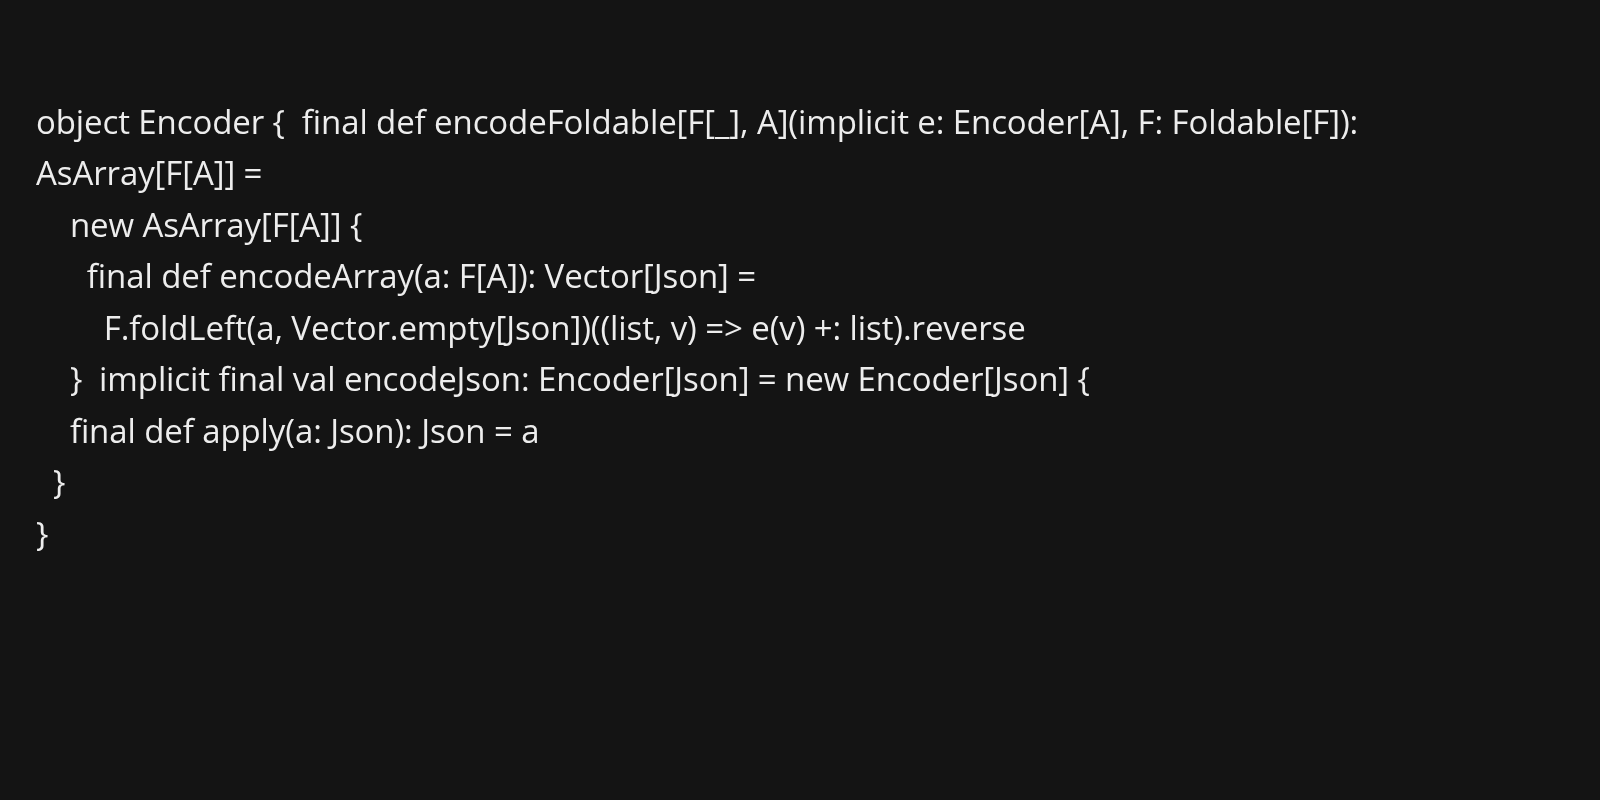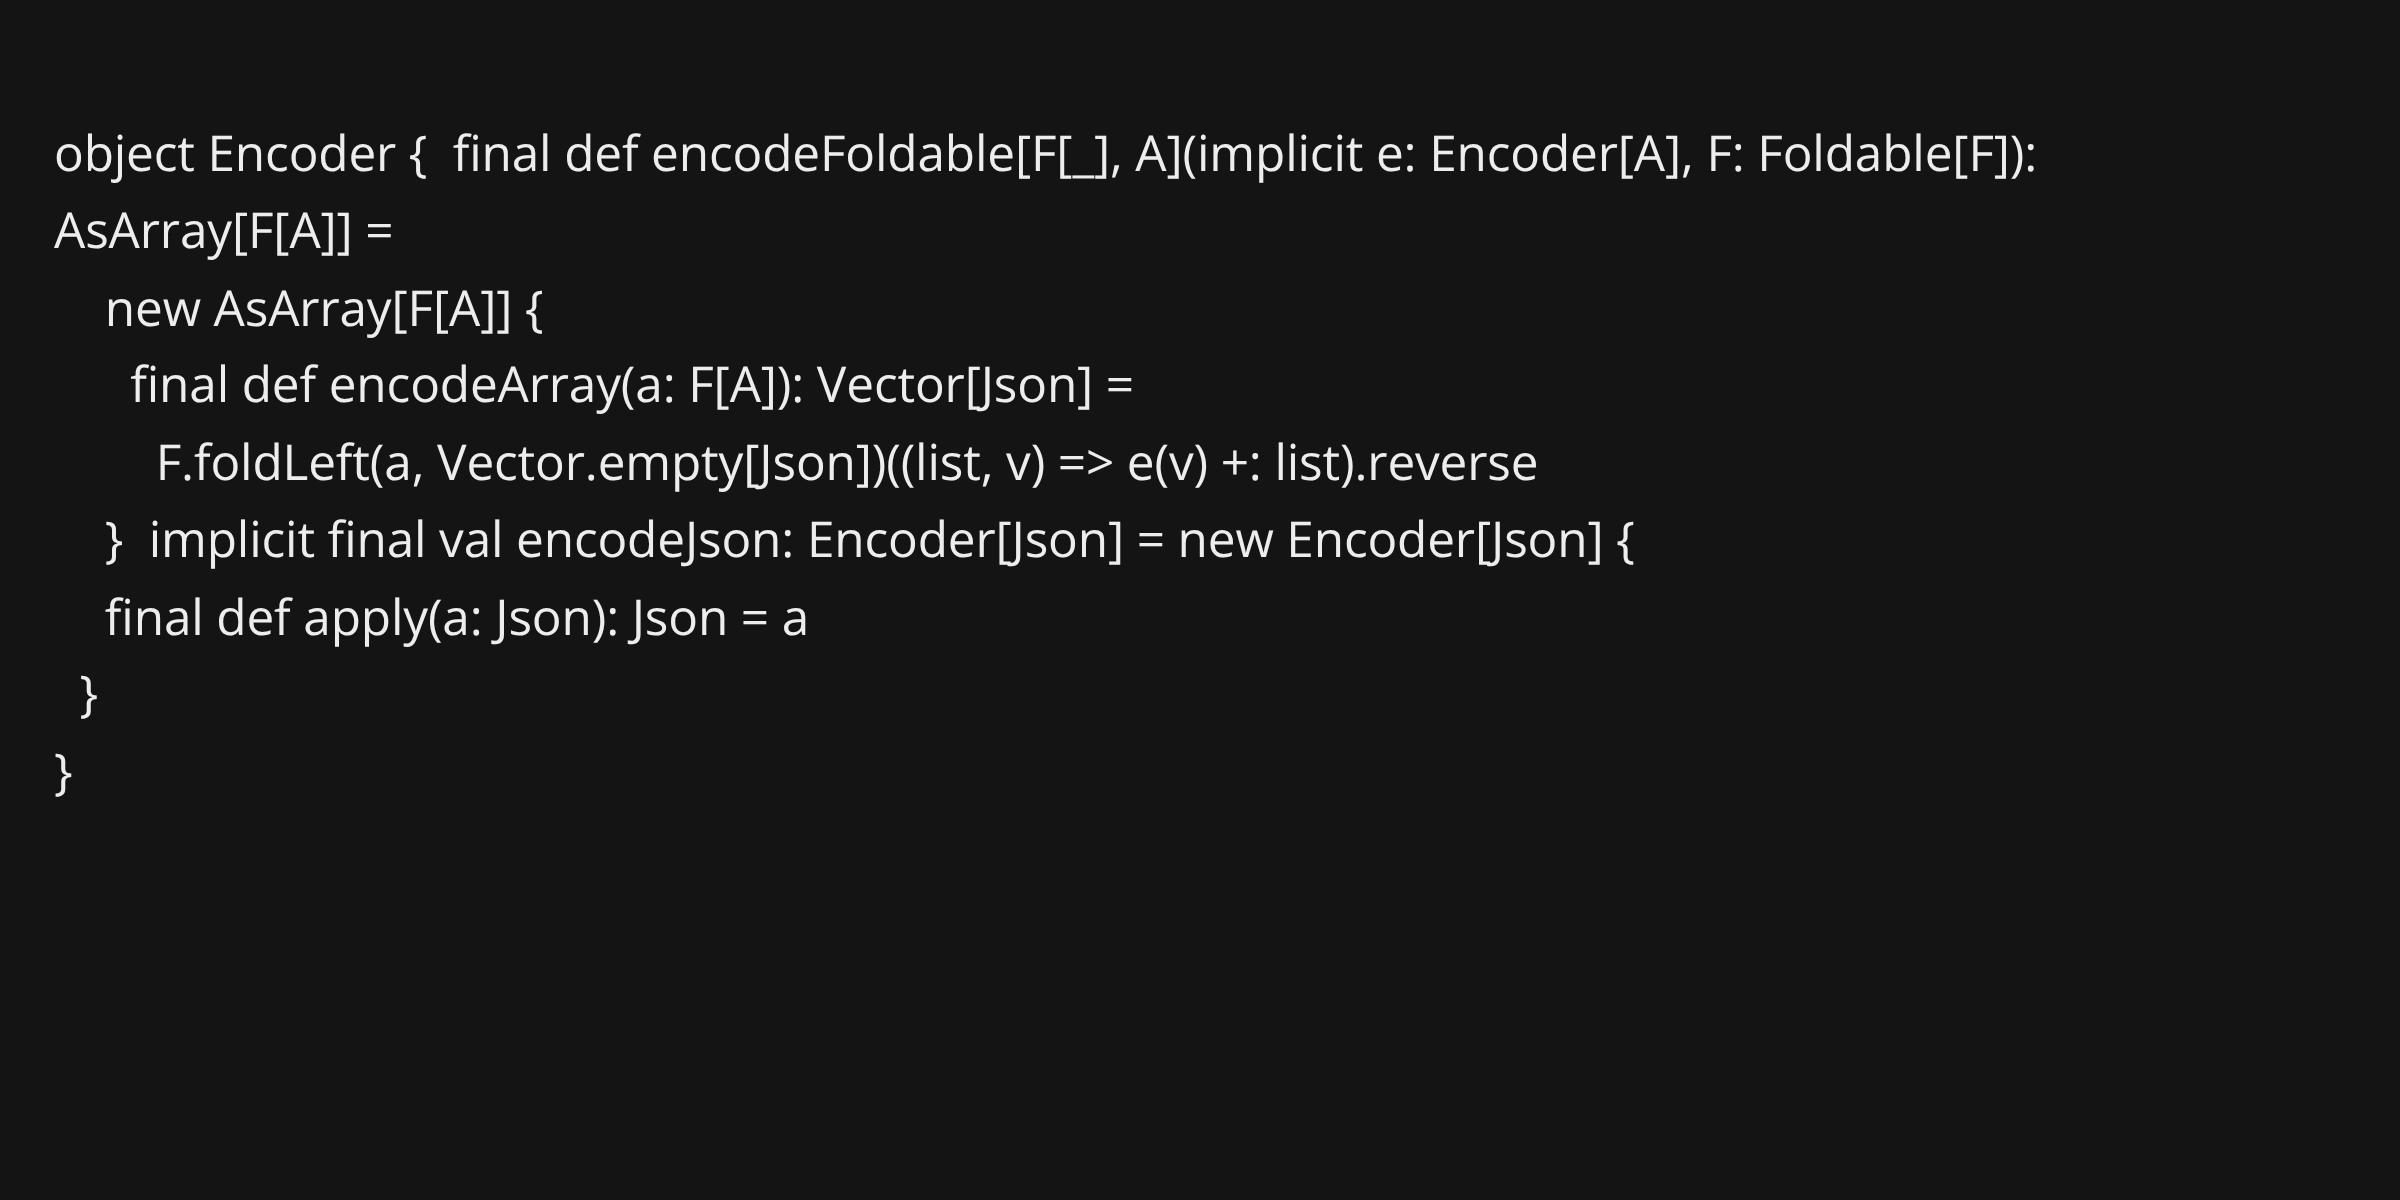--- a/index.html
+++ b/index.html
@@ -9,21 +9,21 @@
       background: #141414;
       overflow: hidden;
     }
     .code {
       color: #ededed;
       font-family: "Open Sans", "Segoe UI", "Helvetica Neue", Arial, sans-serif;
       font-size: 33px;
       line-height: 1.56;
       white-space: pre-wrap;
       word-wrap: break-word;
-      padding: 76px 36px 0 36px;
+      padding: 96px 36px 0 36px;
       font-weight: 400;
       letter-spacing: -0.1px;
     }
   </style>
 </head>
 <body>
 
 <div class="code">object Encoder {  final def encodeFoldable[F[_], A](implicit e: Encoder[A], F: Foldable[F]): AsArray[F[A]] =
     new AsArray[F[A]] {
       final def encodeArray(a: F[A]): Vector[Json] =

